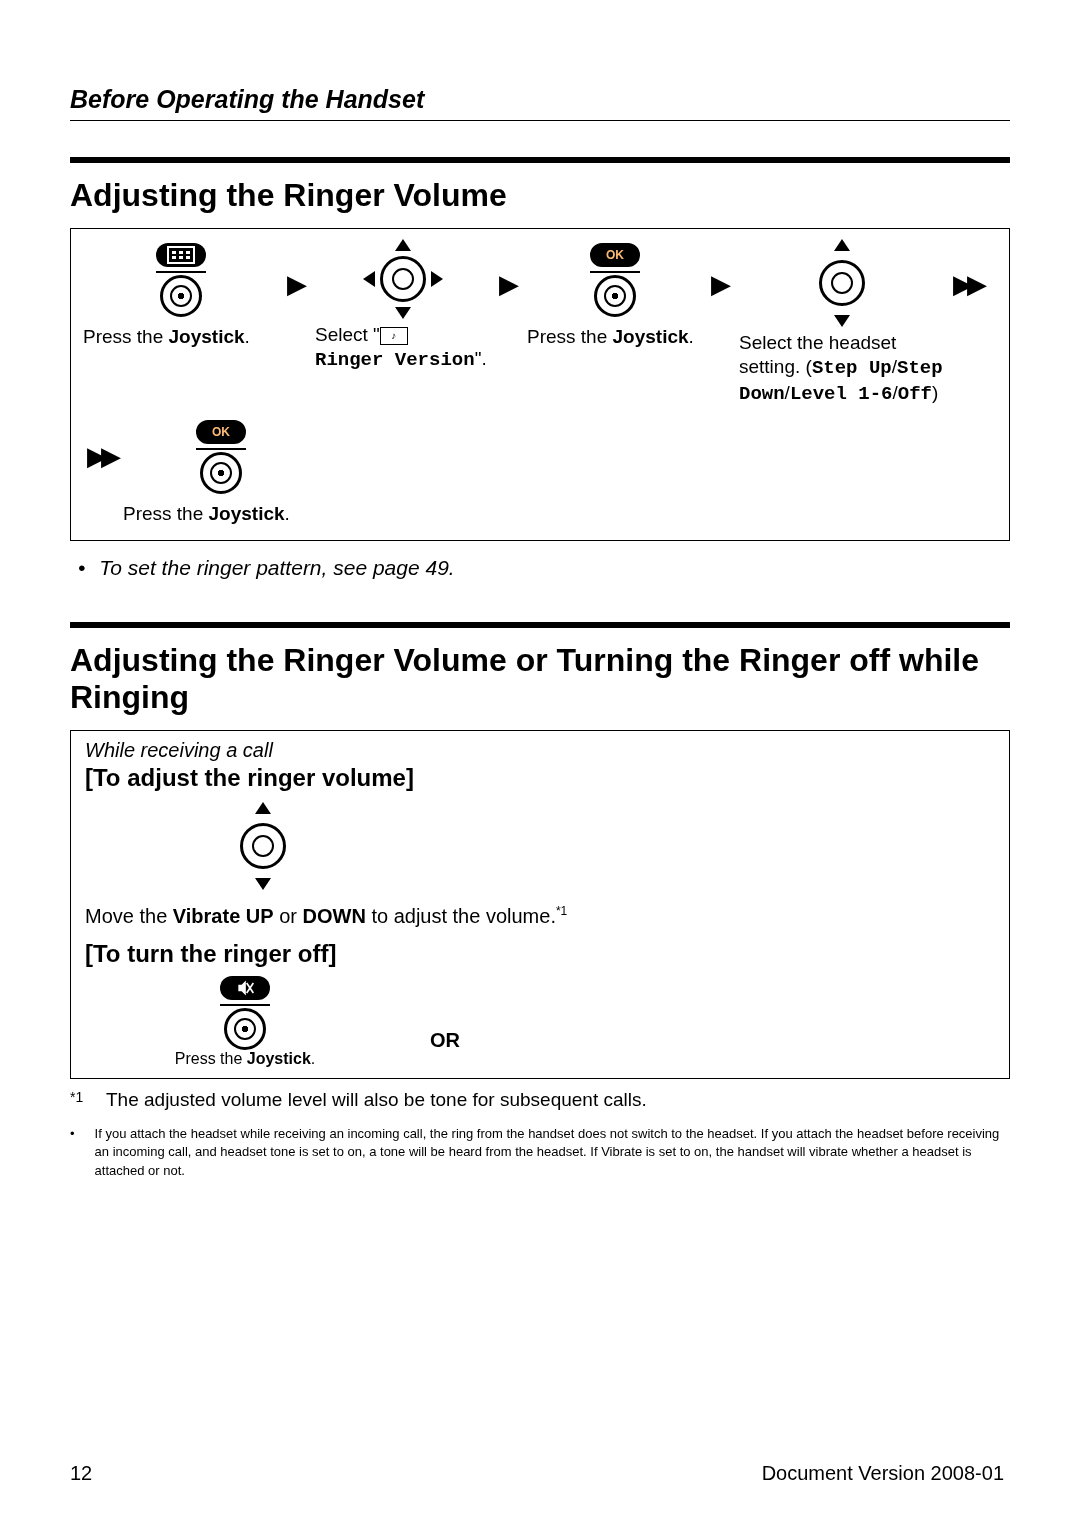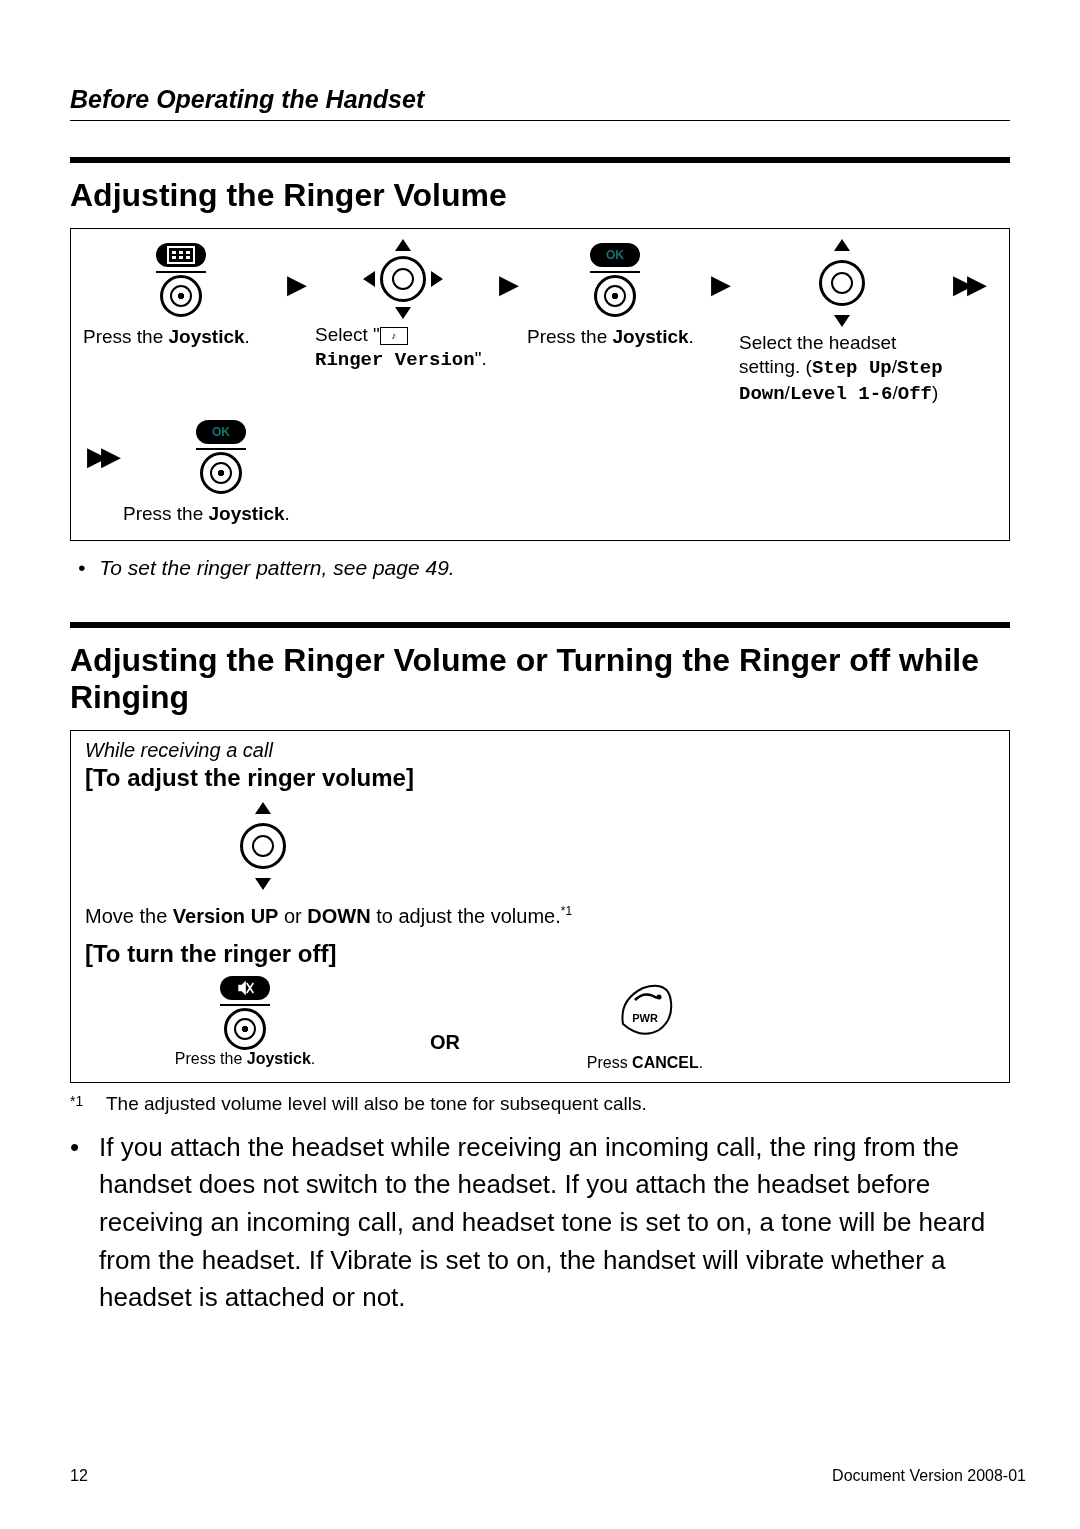--- a/index.html
+++ b/index.html
@@ -79,21 +79,21 @@
     display: flex;
     flex-direction: column;
     align-items: center;
     gap: 2px;
   }
   .pill {
     width: 50px; height: 24px;
     border: 2px solid #000;
     border-radius: 12px;
     background: #000;
-    color: #0f766e;
+    color: #fdba74;
     font-size: 12px;
     font-weight: bold;
     display: flex;
     align-items: center;
     justify-content: center;
   }
   .softbar { width: 50px; border-top: 2px solid #000; margin-top:2px; }
   .joy {
     width: 42px; height: 42px;
     border: 3px solid #000;
@@ -168,29 +168,29 @@
   .orcol .col { display:flex; flex-direction:column; align-items:center; width:320px; }
   .orlabel { font-weight:bold; font-size:20px; align-self:center; padding-top:46px; width:80px; text-align:center;}
 
   .pwrbtn {
     width:60px; height:60px; position:relative;
   }
   .pwrbtn svg { width:100%; height:100%; }
 
   .footnote { font-size:19px; margin:10px 0 6px 0; display:flex; gap:10px; }
   .footnote .fn-mark { font-size:14px; min-width:26px; }
-  .note-bullets { font-size:26px; margin-top:8px; }
+  .note-bullets { font-size:13px; margin-top:8px; }
   .note-bullets li { list-style:none; display:flex; gap:20px; line-height:1.45; }
   .note-bullets li::before { content:"•"; }
 
   .footer {
     display:flex; justify-content:space-between;
-    font-size:16px;
+    font-size:20px;
     position:absolute;
-    bottom:44px; left:70px; right:54px;
+    bottom:44px; left:70px; right:76px;
   }
 
   .muteicon {
     width:50px;height:24px;border-radius:12px;background:#000;display:flex;align-items:center;justify-content:center;
   }
   .muteicon svg { width:20px; height:18px; }
   .menuicon {
     width:50px;height:24px;border-radius:12px;background:#000;display:flex;align-items:center;justify-content:center;
   }
   .menuicon::after {
@@ -304,21 +304,21 @@
 
     <div class="center-icon" style="justify-content:flex-start; padding-left:150px;">
       <div class="joyud">
         <span class="tri up"></span>
           <span class="tri down"></span>
         <div class="ring"></div>
       </div>
     </div>
 
     <div class="ptext">
-      <span>Move the </span><span class="bold">Version UP</span><span> or </span><span class="bold">DOWN</span><span> to adjust the volume.</span><span class="sup">*1</span>
+      <span>Move the </span><span class="bold">Vibrate UP</span><span> or </span><span class="bold">DOWN</span><span> to adjust the volume.</span><span class="sup">*1</span>
     </div>
 
     <div class="subhead2"><span class="bold">[To turn the ringer off]</span></div>
 
     <div class="orcol">
       <div class="col">
         <div class="iconwrap" style="padding-top:8px;">
           <div class="muteicon">
             <svg viewBox="0 0 24 20">
                 <path d="M4 6h4l5-5v18l-5-5H4z" fill="#fff"></path>
@@ -329,33 +329,20 @@
           <div class="softbar"></div>
           <div class="joy"></div>
         </div>
         <div class="caption" style="text-align:center; width:auto;">
           <span>Press the </span><span class="bold">Joystick</span><span>.</span>
         </div>
       </div>
 
       <div class="orlabel">OR</div>
 
-      <div class="col">
-        <div class="pwrbtn" style="margin-top:12px;">
-          <svg viewBox="0 0 60 60">
-            <path d="M8 44 Q4 20 28 8 Q54 0 56 22 Q58 40 44 50 Q26 60 8 44 Z" fill="none" stroke="#000" stroke-width="2"></path>
-            <path d="M20 20 Q30 10 42 18" fill="none" stroke="#000" stroke-width="2.5"></path>
-            <circle cx="44" cy="17" r="2.5" fill="#000"></circle>
-            <text x="30" y="42" font-size="11" font-weight="bold" text-anchor="middle">PWR</text>
-          </svg>
-        </div>
-        <div class="caption" style="text-align:center; width:auto; margin-top:14px;">
-          <span>Press </span><span class="bold">CANCEL</span><span>.</span>
-        </div>
-      </div>
     </div>
   </div>
 
   <div class="footnote">
     <span class="fn-mark">*1</span>
     <span>The adjusted volume level will also be tone for subsequent calls.</span>
   </div>
 
   <ul class="note-bullets">
     <li>

